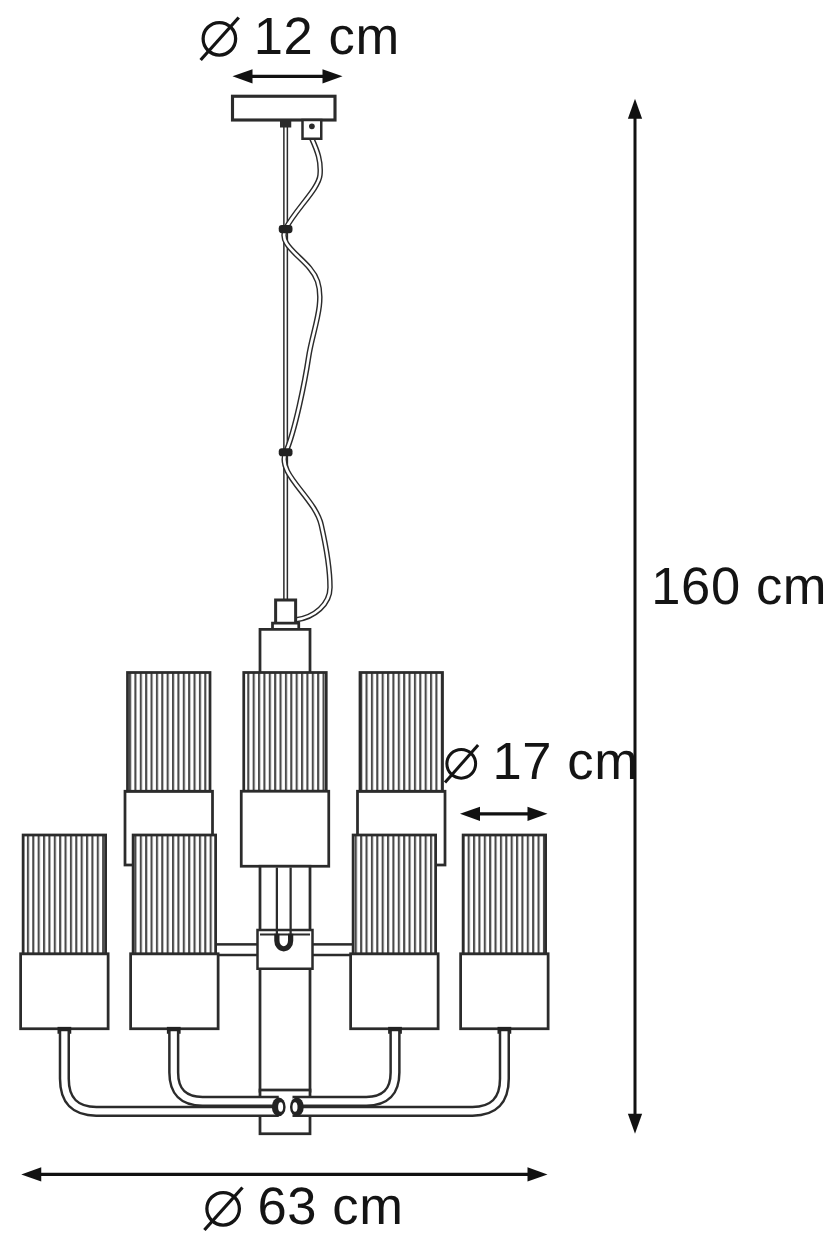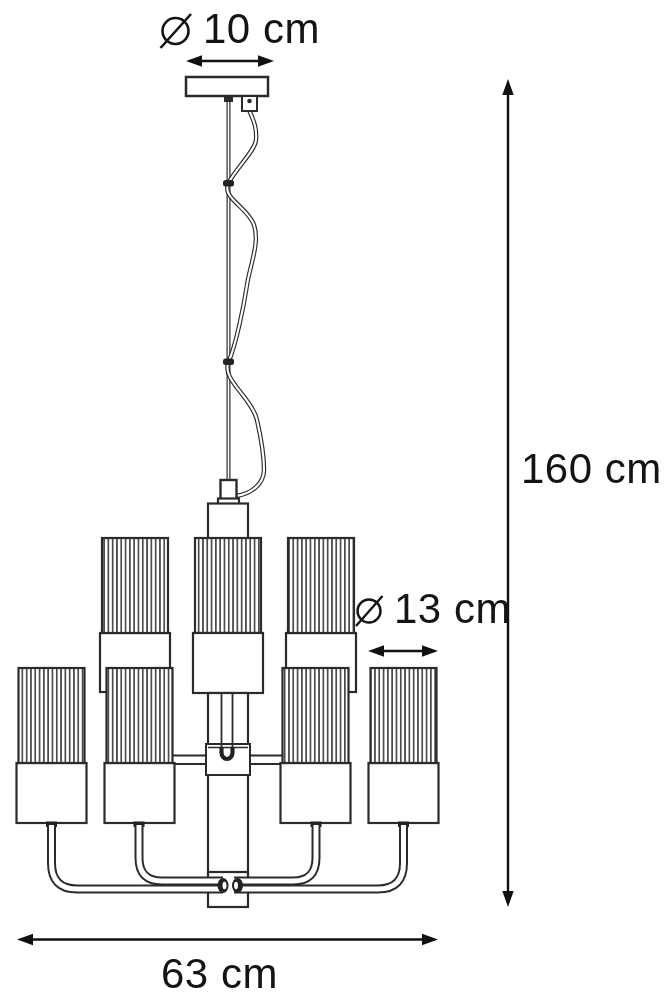--- a/index.html
+++ b/index.html
@@ -133,36 +133,36 @@
       <polygon points="508,79 502.3,95 513.7,95" stroke="none"></polygon>
       <polygon points="508,907 502.3,891 513.7,891" stroke="none"></polygon>
     </g>
   </svg>
 
   <div class="dim-label" style="left:158px;top:6px;">
     <svg width="36" height="44" viewBox="0 0 36 44">
       <circle cx="17.5" cy="24" r="13" fill="none" stroke="#141414" stroke-width="2.6"></circle>
       <line x1="2.5" y1="41" x2="33" y2="7" stroke="#141414" stroke-width="2.6"></line>
     </svg>
-    <span>10 cm</span>
+    <span>12 cm</span>
   </div>
 
   <div class="dim-label" style="left:521px;top:446px;">
     <span>160 cm</span>
   </div>
 
   <div class="dim-label" style="left:354px;top:586px;">
     <svg width="31" height="38" viewBox="0 0 31 38">
       <circle cx="15" cy="21" r="11.5" fill="none" stroke="#141414" stroke-width="2.4"></circle>
       <line x1="2" y1="36" x2="28.5" y2="6" stroke="#141414" stroke-width="2.4"></line>
     </svg>
-    <span>13 cm</span>
+    <span>17 cm</span>
   </div>
 
-  <div class="dim-label" style="left:161px;top:942px;flex-direction:column;">
+  <div class="dim-label" style="left:161px;top:942px;">
     <svg width="36" height="44" viewBox="0 0 36 44">
       <circle cx="17.5" cy="24" r="13" fill="none" stroke="#141414" stroke-width="2.6"></circle>
       <line x1="2.5" y1="41" x2="33" y2="7" stroke="#141414" stroke-width="2.6"></line>
     </svg>
     <span>63 cm</span>
   </div>
 
 </div>
 
 </body></html>

